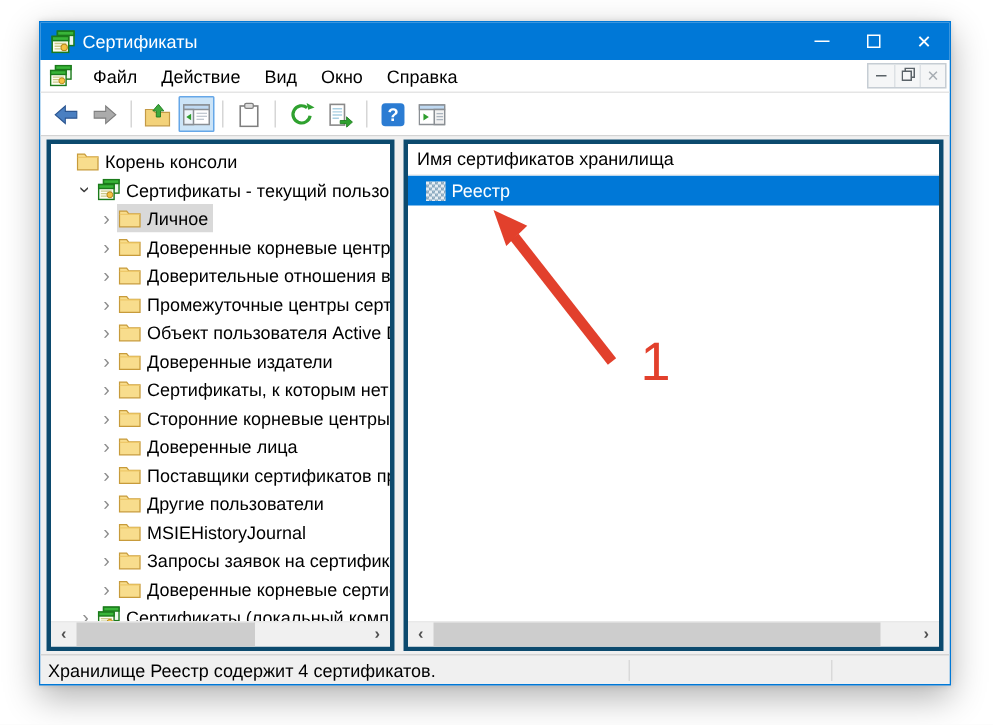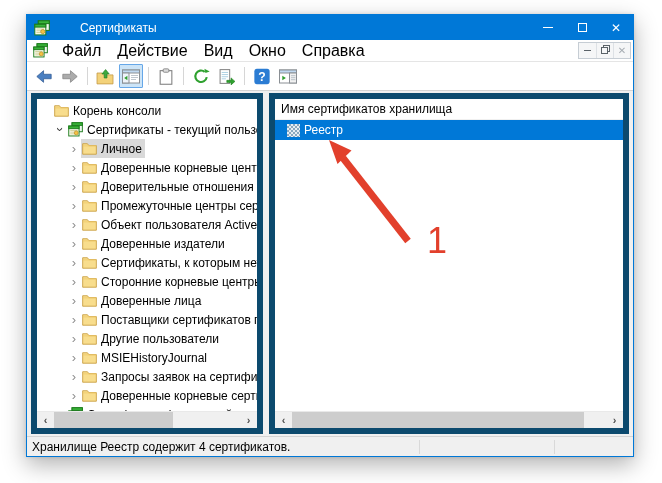--- a/index.html
+++ b/index.html
@@ -7,50 +7,50 @@
               font-family:"Liberation Sans", sans-serif; }
   .page { position:relative; width:662px; height:483px; }
 
   .window { position:absolute; left:26px; top:14px; width:608px; height:443px;
             border:1px solid #0078d7; background:#f0f0f0; display:flex; flex-direction:column;
             box-shadow:0 8px 22px rgba(0,0,0,.30), 0 0 4px rgba(0,0,0,.12); }
 
   
   .titlebar { height:25px; background:#0078d7; display:flex; align-items:center; flex:none; }
   .titlebar .app-icon { width:16px; height:16px; margin:0 5px 0 7px; flex:none; }
-  .titlebar .title { color:#fff; font-size:12px; flex:1 1 auto; white-space:nowrap;margin-left:25px; }
+  .titlebar .title { color:#fff; font-size:12px; flex:1 1 auto; white-space:nowrap; }
   .capbtns { display:flex; height:100%; }
   .capbtn { width:34px; height:100%; display:flex; align-items:center; justify-content:center; color:#fff; }
   .glyph-min { display:block; width:10px; height:1px; background:#fff; }
   .glyph-max { display:block; width:9px; height:9px; border:1px solid #fff; }
   .glyph-close { font-size:12px; line-height:1; }
 
   
   .menubar { height:22px; background:#ffffff; border-bottom:1px solid #e5e5e5;
              display:flex; align-items:center; flex:none; }
   .menubar .console-icon { width:15px; height:15px; margin:0 6px 0 6px; flex:none; }
-  .menu-item { font-size:16px; color:#000; padding:3px 8px; white-space:nowrap; }
+  .menu-item { font-size:12px; color:#000; padding:3px 8px; white-space:nowrap; }
   .mdi-group { margin-left:auto; margin-right:2px; display:flex; border:1px solid #c6cdd4; background:#f5f6f7; }
   .mdi-btn { width:17px; height:15px; display:flex; align-items:center; justify-content:center;
              color:#5a6268; font-size:10px; border-left:1px solid #dde1e5; }
   .mdi-btn:first-child { border-left:none; }
   .mdi-min { display:block; width:7px; height:1px; background:#5a6268; }
   .mdi-close { color:#a7adb3; font-size:10px; }
 
   
   .toolbar { height:29px; background:#ffffff; border-bottom:1px solid #d4d4d4;
              display:flex; align-items:center; padding-left:4px; flex:none; }
   .tbtn { width:24px; height:24px; display:flex; align-items:center; justify-content:center;
           border:1px solid transparent; border-radius:1px; margin:0 1px; }
   .tbtn.active { background:#cce4f7; border-color:#66a7e8; }
   .tsep { width:1px; height:18px; background:#d6d6d6; margin:0 4px; }
 
   
   .content { flex:1 1 auto; display:flex; gap:6px; padding:2px 4px; min-height:0; background:#f0f0f0; }
-  .pane { background:#fff; border:6px solid #0c4a6e; display:flex; flex-direction:column; min-width:0; }
+  .pane { background:#fff; border:3px solid #0c4a6e; display:flex; flex-direction:column; min-width:0; }
   .tree-pane { width:232px; flex:none; }
   .list-pane { flex:1 1 auto; }
   .pane-body { flex:1 1 auto; overflow:hidden; position:relative; }
 
   
   .tree-body { padding-top:2px; }
   .tree-row { height:19px; display:flex; align-items:center; white-space:nowrap; overflow:hidden; font-size:12px; }
   .chev { width:14px; flex:none; text-align:center; font-size:13px; line-height:1; color:#8f8f8f;
           display:inline-block; }
   .chev.expanded { transform:rotate(90deg); color:#3c3c3c; }

